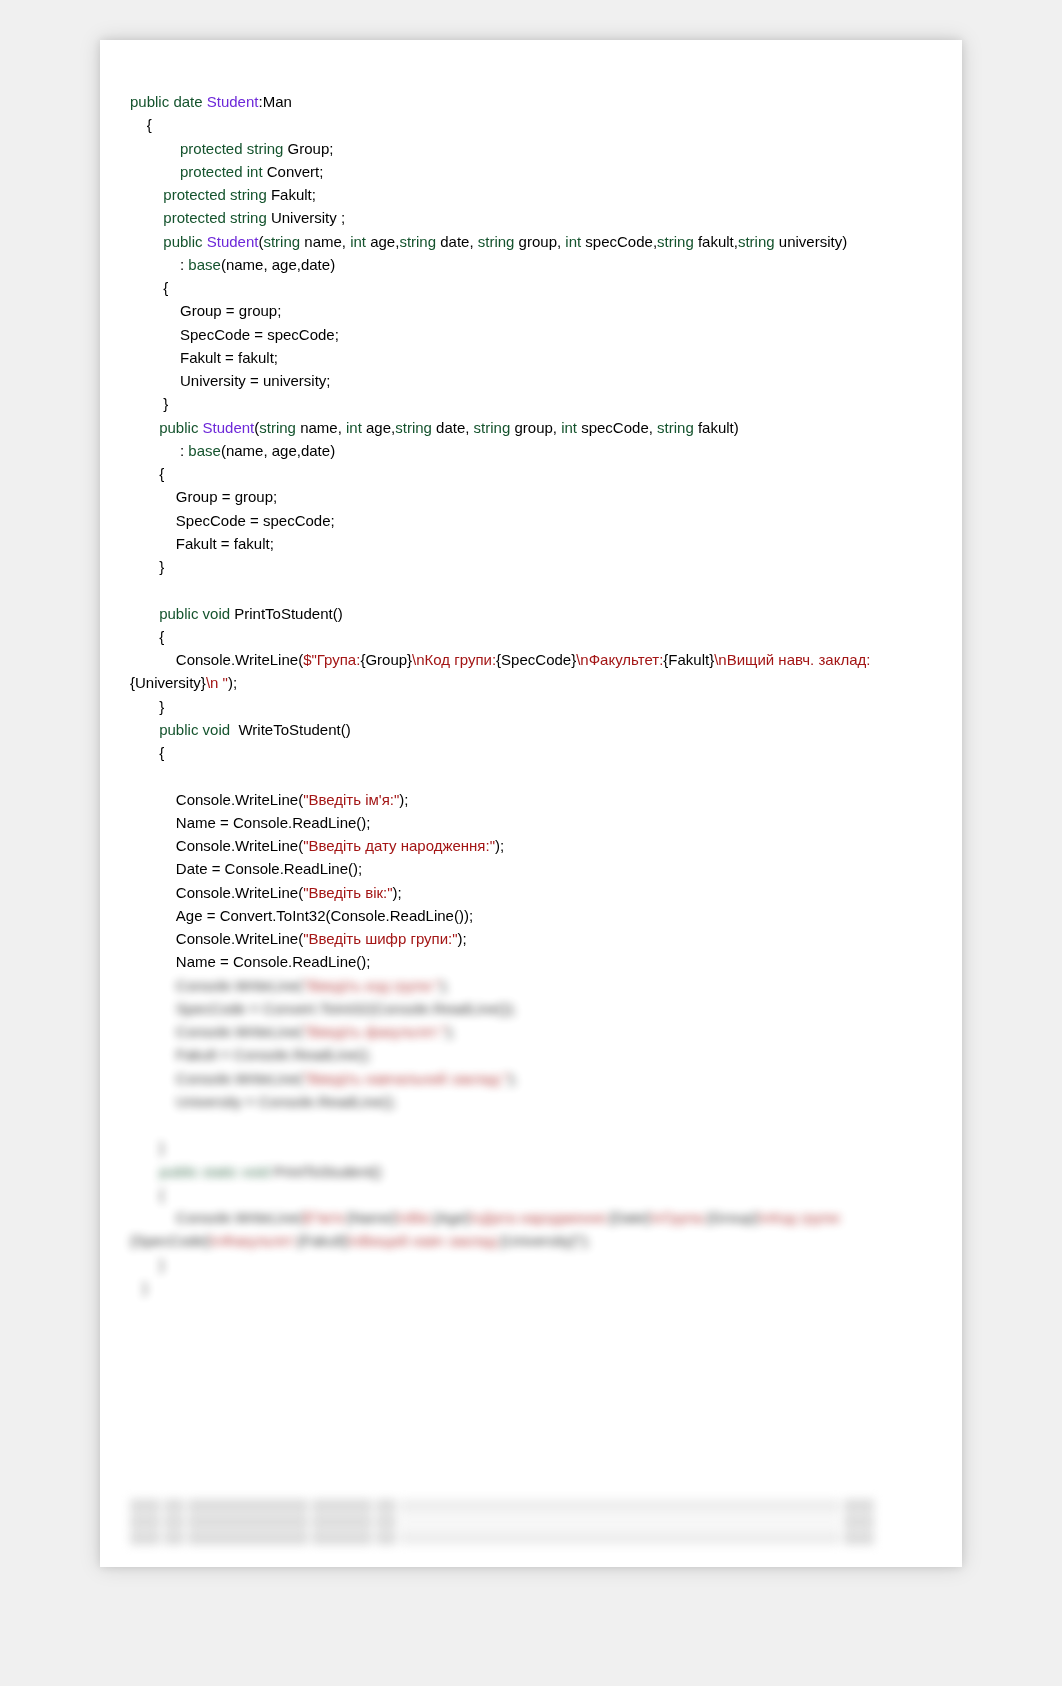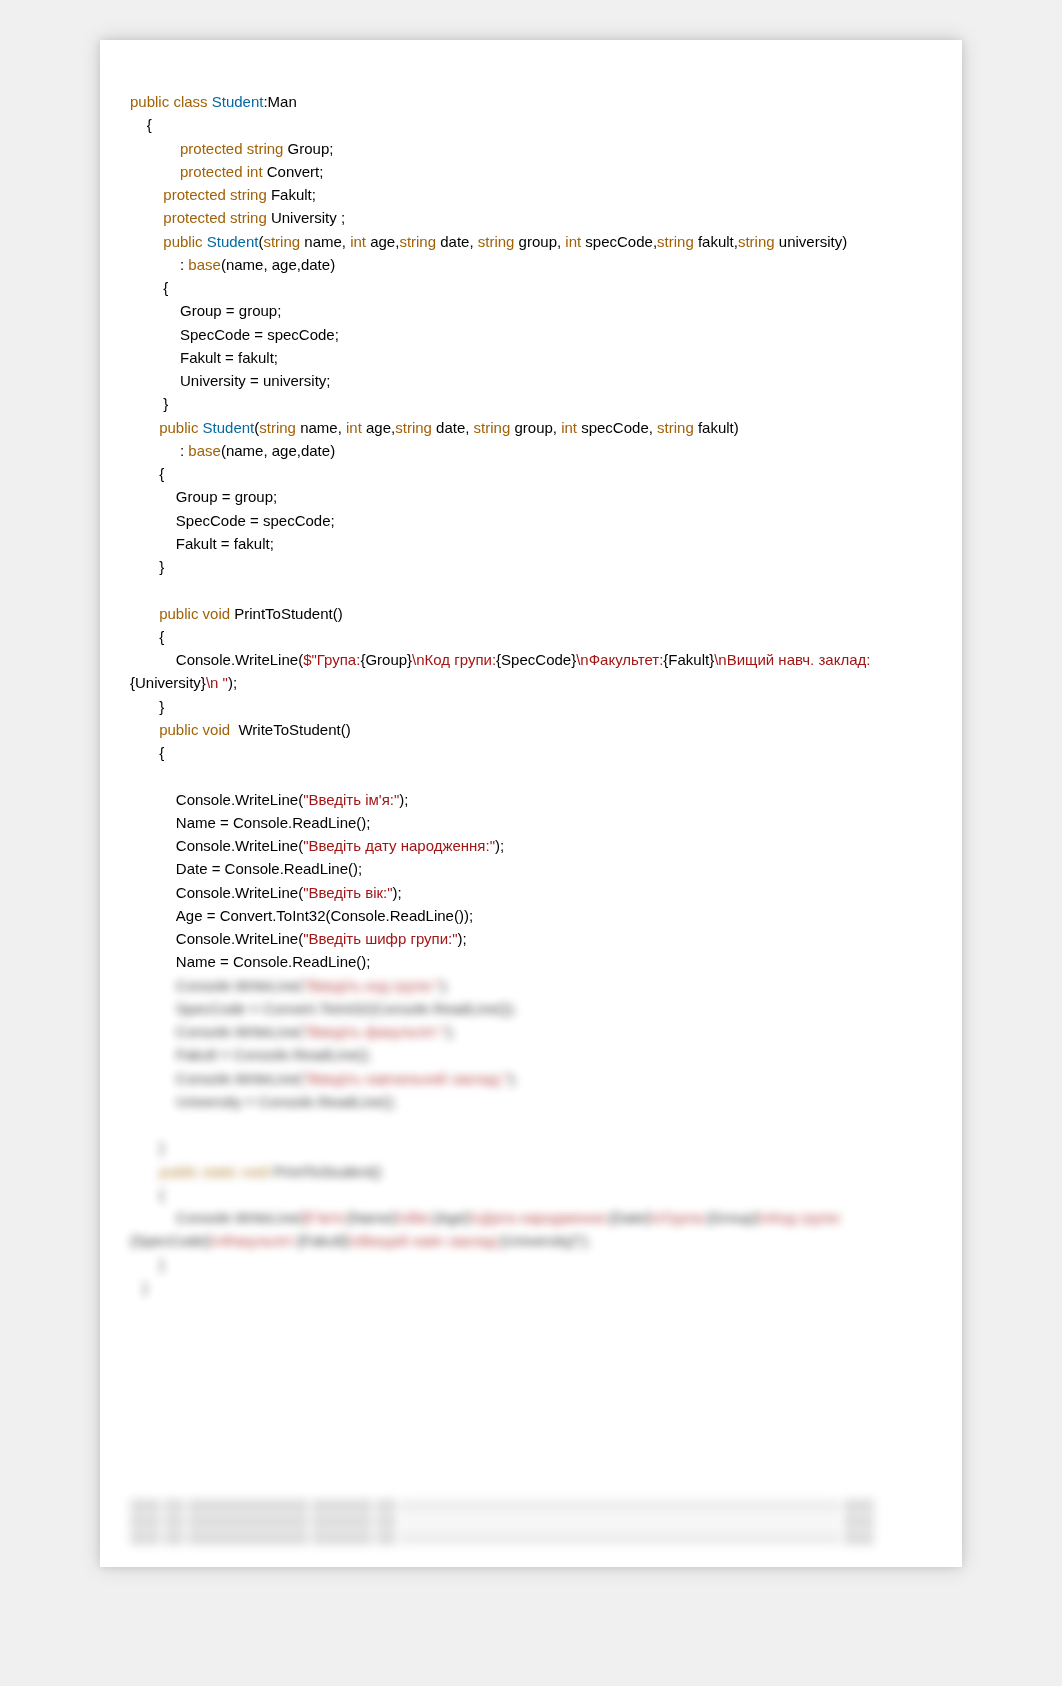--- a/index.html
+++ b/index.html
@@ -23,22 +23,22 @@
       color: #222;
       margin-bottom: 4px;
     }
     .code {
       font-family: 'Segoe UI', Tahoma, Arial, sans-serif;
       font-size: 15px;
       line-height: 1.55;
       white-space: pre-wrap;
       color: #000;
     }
-    .kw { color: #a16207; }
-    .type { color: #0369a1; }
+    .kw { color: #14532d; }
+    .type { color: #6d28d9; }
     .str { color: #a31515; }
     .blur-zone {
       filter: blur(4px);
       opacity: 0.8;
       user-select: none;
     }
     .blur-table {
       margin-top: 200px;
       filter: blur(5px);
       opacity: 0.5;
@@ -51,21 +51,21 @@
       background: #bbb;
       height: 14px;
       margin-right: 4px;
       border-radius: 1px;
     }
   </style>
 </head>
 <body>
 
 <div class="page">
-  <div class="code"><span class="kw">public</span> <span class="kw">class</span> <span class="type">Student</span><span>:Man</span>
+  <div class="code"><span class="kw">public</span> <span class="kw">date</span> <span class="type">Student</span><span>:Man</span>
 <span>    {</span>
 <span class="kw">            protected</span> <span class="kw">string</span><span> Group;</span>
 <span class="kw">            protected</span> <span class="kw">int</span><span> Convert;</span>
 <span class="kw">        protected</span> <span class="kw">string</span><span> Fakult;</span>
 <span class="kw">        protected</span> <span class="kw">string</span><span> University ;</span>
 <span class="kw">        public</span> <span class="type">Student</span><span>(</span><span class="kw">string</span><span> name, </span><span class="kw">int</span><span> age,</span><span class="kw">string</span><span> date, </span><span class="kw">string</span><span> group, </span><span class="kw">int</span><span> specCode,</span><span class="kw">string</span><span> fakult,</span><span class="kw">string</span><span> university)</span>
 <span>            : </span><span class="kw">base</span><span>(name, age,date)</span>
 <span>        {</span>
 <span>            Group = group;</span>
 <span>            SpecCode = specCode;</span>

